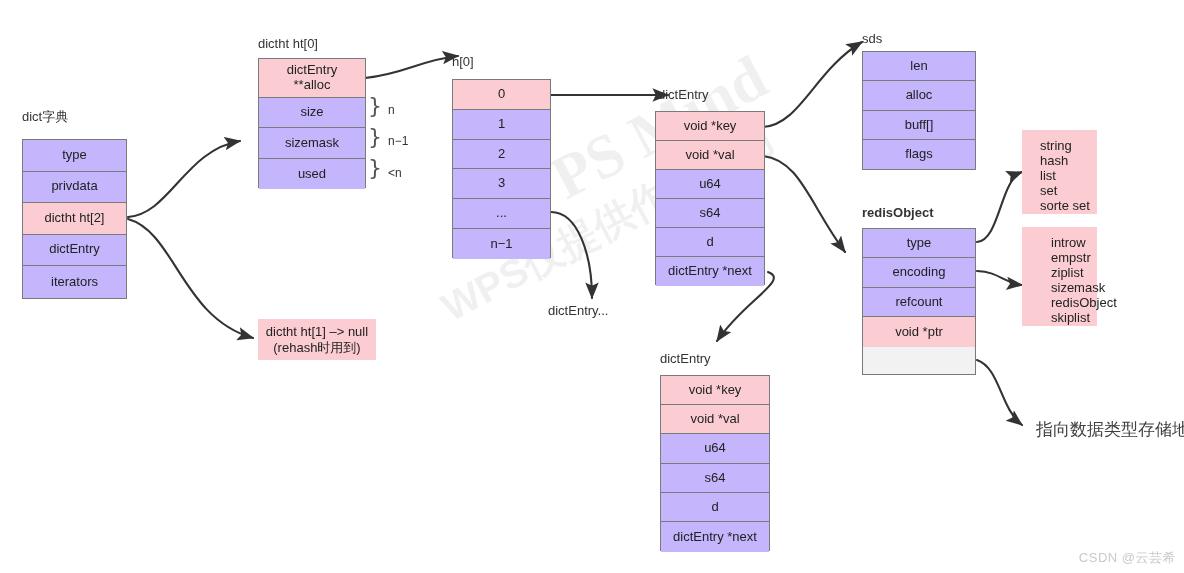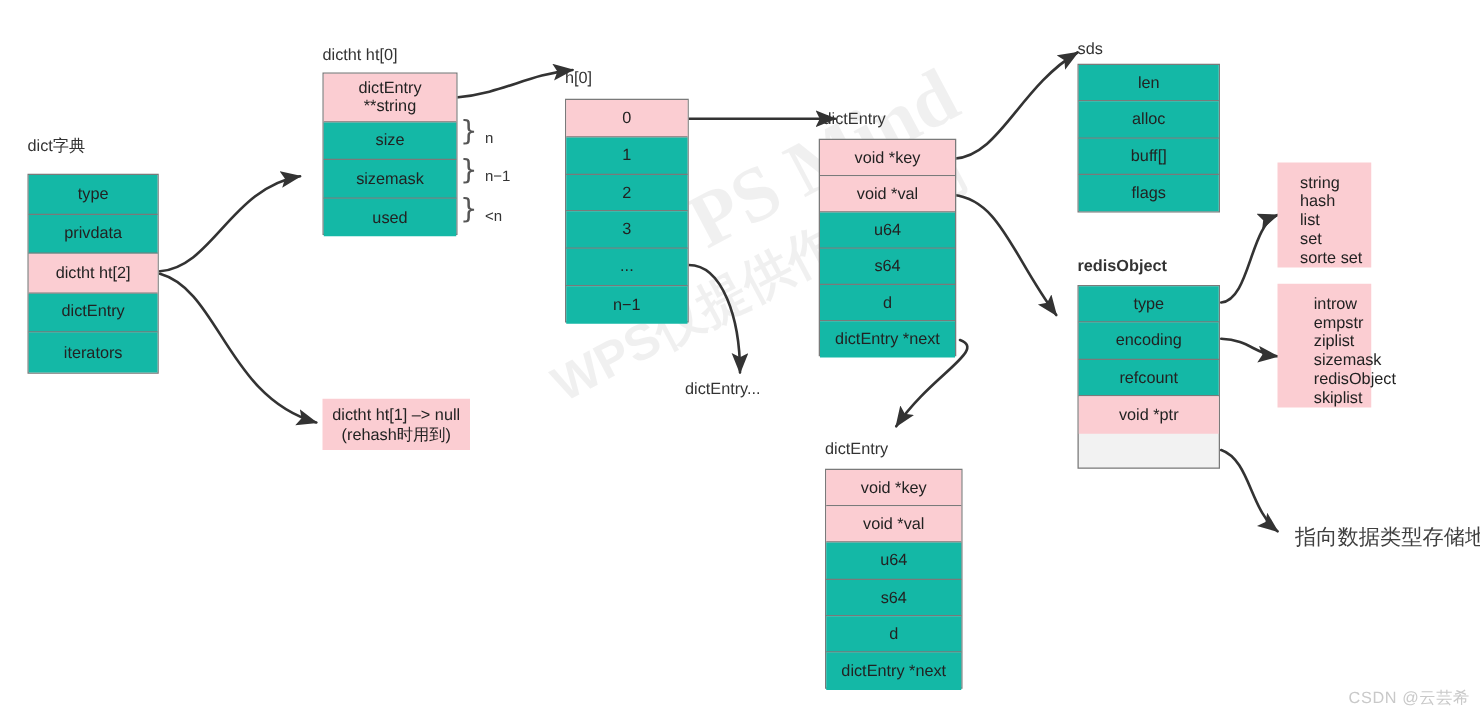--- a/index.html
+++ b/index.html
@@ -64,21 +64,21 @@
   }
   .struct {
     position: absolute;
     border: 1px solid #7a7a7a;
     box-sizing: border-box;
     background: #f2f2f2;
   }
   .cell {
     box-sizing: border-box;
     border-bottom: 1px solid #7a7a7a;
-    background: #14b8a6;
+    background: #c4b5fd;
     display: flex;
     align-items: center;
     justify-content: center;
     font-size: 13px;
     color: #222;
     text-align: center;
     line-height: 1.15;
   }
   .cell:last-child { border-bottom: none; }
   .cell.pink { background: #fbcdd2; }
@@ -161,21 +161,21 @@
     <div class="cell" style="height:31.5px;">privdata</div>
     <div class="cell pink" style="height:31.5px;">dictht ht[2]</div>
     <div class="cell" style="height:31.5px;">dictEntry</div>
     <div class="cell" style="height:32px;">iterators</div>
   </div>
 
   <div class="caption" style="left:258px; top:36px; width:108px;">dictht ht[0]</div>
   <div class="struct" style="left:258px; top:58px; width:108px; height:130px;">
     <div class="cell pink two-line" style="height:39px;">
       <span>dictEntry</span>
-      <span>**string</span>
+      <span>**alloc</span>
     </div>
     <div class="cell" style="height:30px;">size</div>
     <div class="cell" style="height:31px;">sizemask</div>
     <div class="cell" style="height:30px;">used</div>
   </div>
 
   <div class="brace" style="left:368px; top:93px;">}</div>
   <div class="annot" style="left:388px; top:103px;">n</div>
   <div class="brace" style="left:368px; top:124px;">}</div>
   <div class="annot" style="left:388px; top:134px;">n−1</div>

